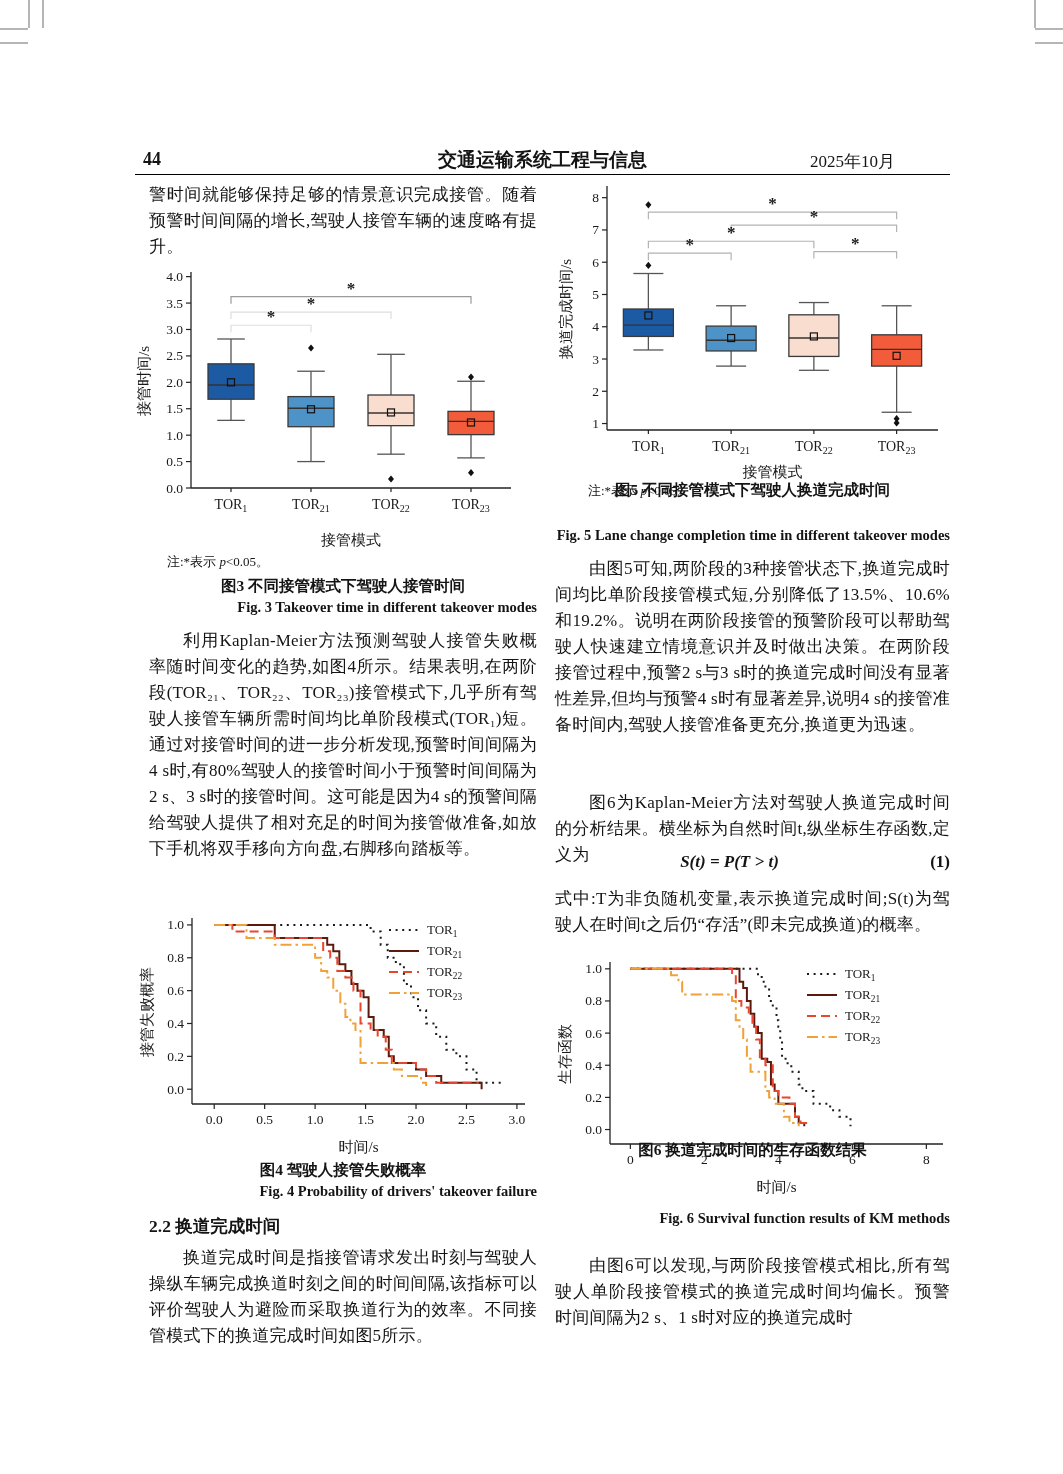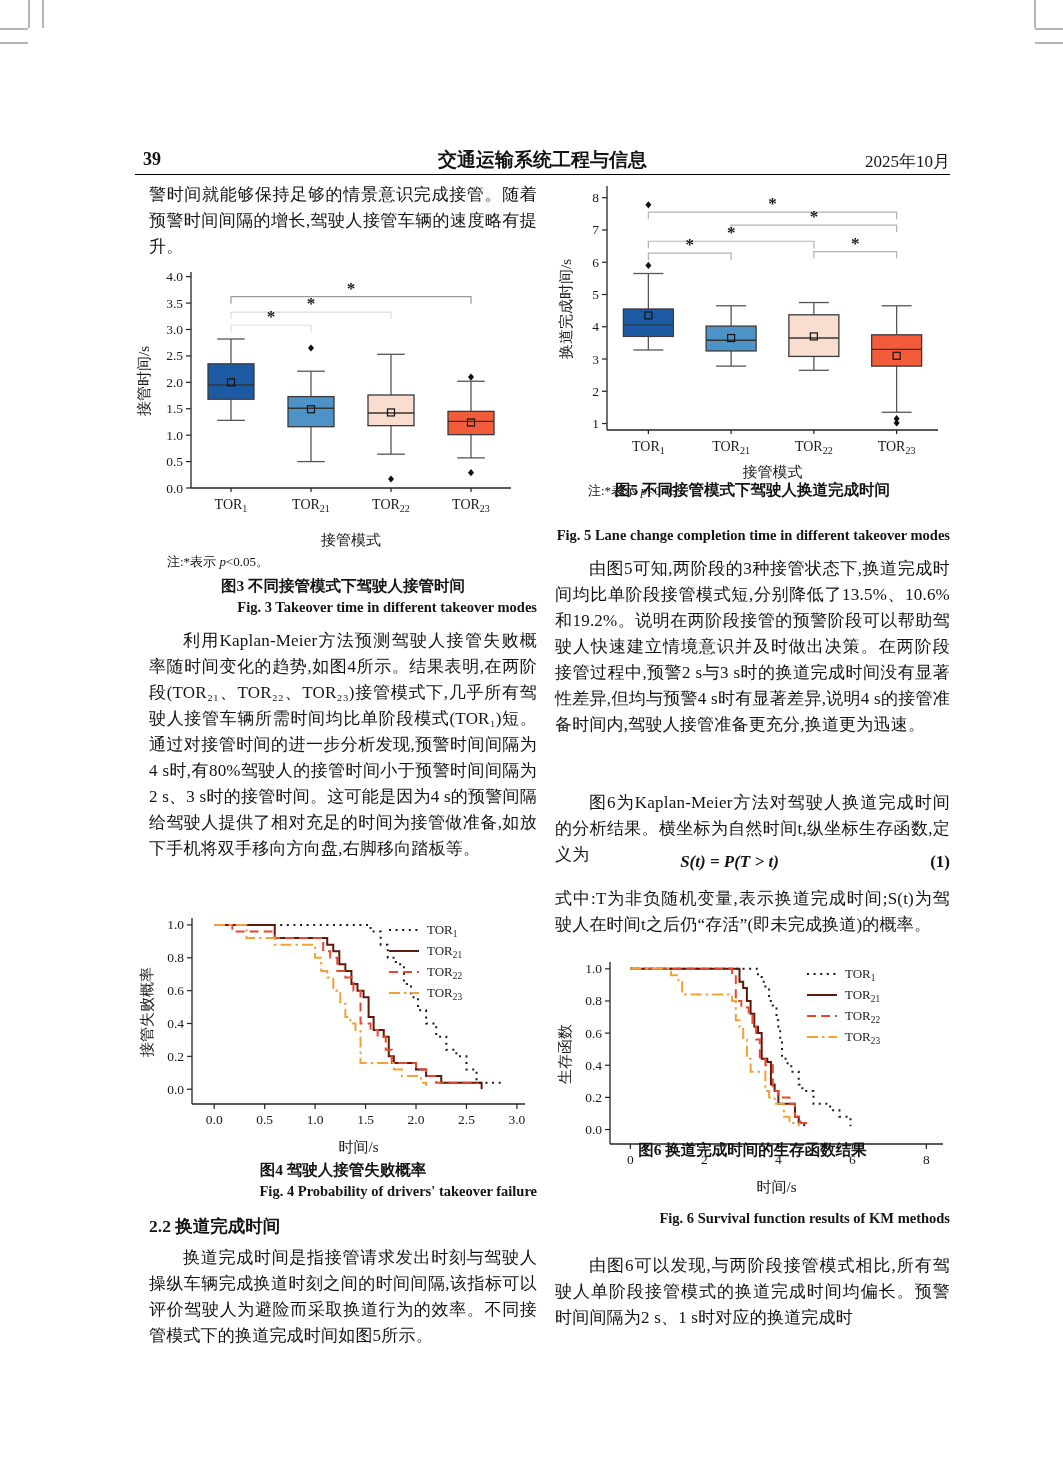--- a/index.html
+++ b/index.html
@@ -1,21 +1,21 @@
 <!DOCTYPE html>
 <html><head>
 <meta charset="utf-8">
 <style>
   html,body{margin:0;padding:0;background:#ffffff;}
   body{position:relative;width:1063px;height:1474px;overflow:hidden;
        font-family:"Liberation Serif","DejaVu Serif",serif;color:#141414;}
   .abs{position:absolute;}
   .hdr-num{left:143px;top:149px;font-size:18px;font-weight:bold;}
   .hdr-title{left:135px;top:147px;width:815px;text-align:center;font-size:19px;font-weight:bold;}
-  .hdr-date{left:810px;top:150px;width:140px;text-align:right;font-size:17px;}
+  .hdr-date{left:810px;top:150px;width:140px;font-size:17px;}
   .hdr-rule{left:135px;top:174px;width:815px;border-top:1.7px solid #000;height:0;}
   .col-l{left:135px;width:388px;margin-left:14px;}
   .col-r{left:555px;width:395px;}
   .para{font-size:17px;line-height:26px;text-align:justify;letter-spacing:0.2px;}
   .indent{text-indent:2em;}
   .note{font-size:13px;}
   .note .pvar{font-style:italic;}
   .capzh{text-align:center;font-size:15.5px;font-weight:bold;}
   .capen{text-align:right;font-size:14.5px;font-weight:bold;}
   .sec-head{font-size:17.5px;font-weight:bold;}
@@ -29,21 +29,21 @@
 <body>
 
 <div class="crop" style="left:0;top:28px;width:28px;height:1.5px;"></div>
 <div class="crop" style="left:0;top:42px;width:28px;height:1.5px;"></div>
 <div class="crop" style="left:28px;top:0;width:1.5px;height:28px;"></div>
 <div class="crop" style="left:42px;top:0;width:1.5px;height:28px;"></div>
 <div class="crop" style="left:1034px;top:0;width:1.5px;height:28px;"></div>
 <div class="crop" style="left:1035px;top:28px;width:28px;height:1.5px;"></div>
 <div class="crop" style="left:1035px;top:42px;width:28px;height:1.5px;"></div>
 
-<div class="abs hdr-num">39</div>
+<div class="abs hdr-num">44</div>
 <div class="abs hdr-title">交通运输系统工程与信息</div>
 <div class="abs hdr-date">2025年10月</div>
 <div class="abs hdr-rule"></div>
 
 <div class="abs col-l para" style="top:182px;">警时间就能够保持足够的情景意识完成接管。随着预警时间间隔的增长,驾驶人接管车辆的速度略有提升。</div>
 
 <div class="abs" style="left:133px;top:266px;" id="fig3-mount"><svg width="386" height="286">
       <path d="M 98 37.72098765432098 V 30.720987654320975 H 338 V 37.72098765432098" stroke="#9a9a9a" fill="none" stroke-width="1.2"></path>
       <text x="218" y="27.720987654320975" font-size="17" text-anchor="middle" fill="#1a1a1a" font-weight="bold">*</text>
       <path d="M 98 53.04444444444444 V 46.04444444444444 H 258 V 53.04444444444444" stroke="#dedede" fill="none" stroke-width="1.2"></path>

